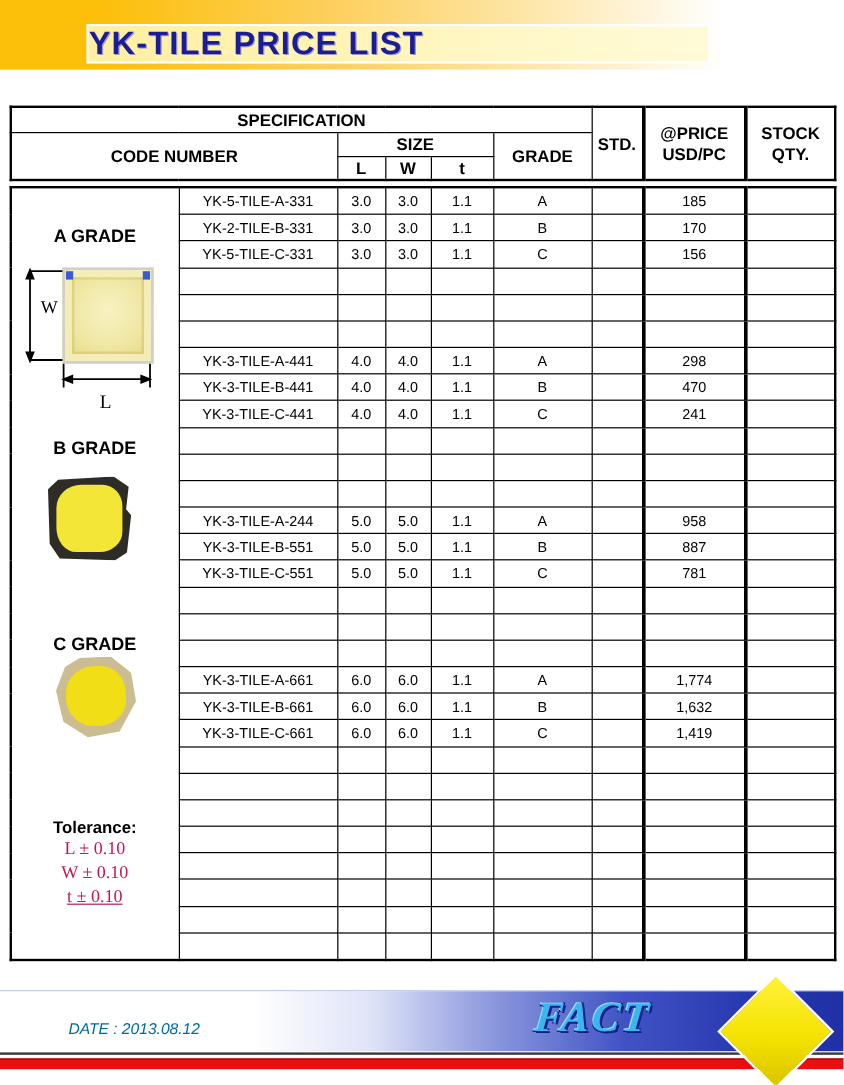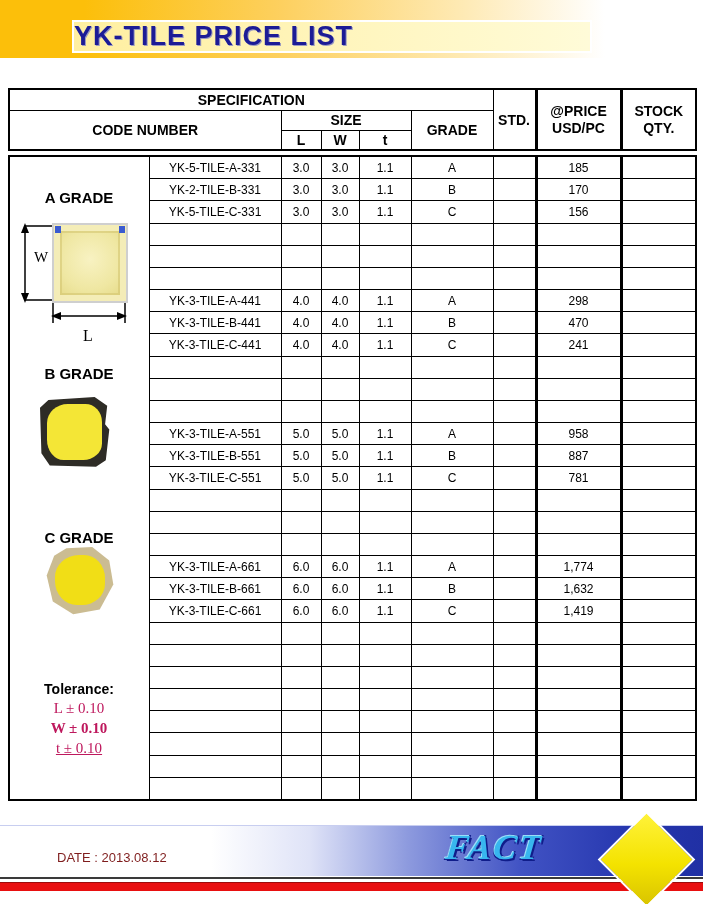--- a/index.html
+++ b/index.html
@@ -45,21 +45,21 @@
   .c-photo-outer{left:36px;top:390px;width:68px;height:68px;background:#cbbc92;
     clip-path:polygon(30% 2%,68% 0%,93% 20%,99% 55%,79% 92%,40% 99%,10% 80%,1% 42%,12% 13%);}
   .c-photo-inner{position:absolute;left:9px;top:8px;right:9px;bottom:10px;background:#f1de16;
     border-radius:48% 42% 46% 44% / 44% 46% 42% 48%;}
   .tol-line{left:0;width:138px;text-align:center;font-size:15px;color:#be185d;}
 
   
   .footer-bar{left:0;top:825px;width:703px;height:50px;
     background:linear-gradient(to right,#ffffff 0%,#ffffff 30%,#dfe3f7 44%,#8d9ade 58%,#4153c4 74%,#2536ae 90%,#2030a4 100%);
     border-top:1px solid #c8cef0;}
-  .date-text{left:57px;top:850px;font-size:13px;color:#7f1d1d;}
+  .date-text{left:57px;top:850px;font-size:13px;color:#0369a1;font-style:italic;}
   .fact-logo{left:446px;top:828px;font-family:"Liberation Serif",serif;
     font-size:35px;font-weight:bold;font-style:italic;letter-spacing:2px;color:#38b6ee;
     transform:skewX(-6deg);
     text-shadow:2px 2px 0 #101d8a,-1px -1px 0 #9adef8,1px -1px 0 #14208c,-1px 1px 0 #14208c;}
   .dark-rule{left:0;top:877px;width:703px;height:2px;background:#3a3a3a;}
   .red-rule{left:0;top:882px;width:703px;height:8px;background:#e80f10;border-top:1px solid #9c0a0a;}
   .diamond{left:612px;top:825px;width:65px;height:65px;transform:rotate(45deg);
     background:linear-gradient(135deg,#fff23a 0%,#f4e300 55%,#d9c400 100%);
     border:2px solid #ffffff;}
 </style>
@@ -150,21 +150,21 @@
       <div class="b-photo-inner"></div>
     </div>
 
     <div class="abs grade-label" style="top:372px;">C GRADE</div>
     <div class="abs c-photo-outer">
       <div class="c-photo-inner"></div>
     </div>
 
     <div class="abs grade-label" style="top:524px;font-size:14px;">Tolerance:</div>
     <div class="abs tol-line serif" style="top:543px;">L ± 0.10</div>
-    <div class="abs tol-line serif" style="top:563px;font-weight:bold;">W ± 0.10</div>
+    <div class="abs tol-line serif" style="top:563px;">W ± 0.10</div>
     <div class="abs tol-line serif" style="top:583px;text-decoration:underline;">t ± 0.10</div>
   </div>
         </td>
         <td class="c-code">YK-5-TILE-A-331</td>
         <td class="c-l">3.0</td>
         <td class="c-w">3.0</td>
         <td class="c-t">1.1</td>
         <td class="c-grade">A</td>
         <td class="c-std"></td>
         <td class="c-price thick-lr">185</td>
@@ -274,21 +274,21 @@
         <td class="c-code"></td>
         <td class="c-l"></td>
         <td class="c-w"></td>
         <td class="c-t"></td>
         <td class="c-grade"></td>
         <td class="c-std"></td>
         <td class="c-price thick-lr"></td>
         <td class="c-stock"></td>
       </tr>
       <tr>
-        <td class="c-code">YK-3-TILE-A-551</td>
+        <td class="c-code">YK-3-TILE-A-244</td>
         <td class="c-l">5.0</td>
         <td class="c-w">5.0</td>
         <td class="c-t">1.1</td>
         <td class="c-grade">A</td>
         <td class="c-std"></td>
         <td class="c-price thick-lr">958</td>
         <td class="c-stock"></td>
       </tr>
       <tr>
         <td class="c-code">YK-3-TILE-B-551</td>

